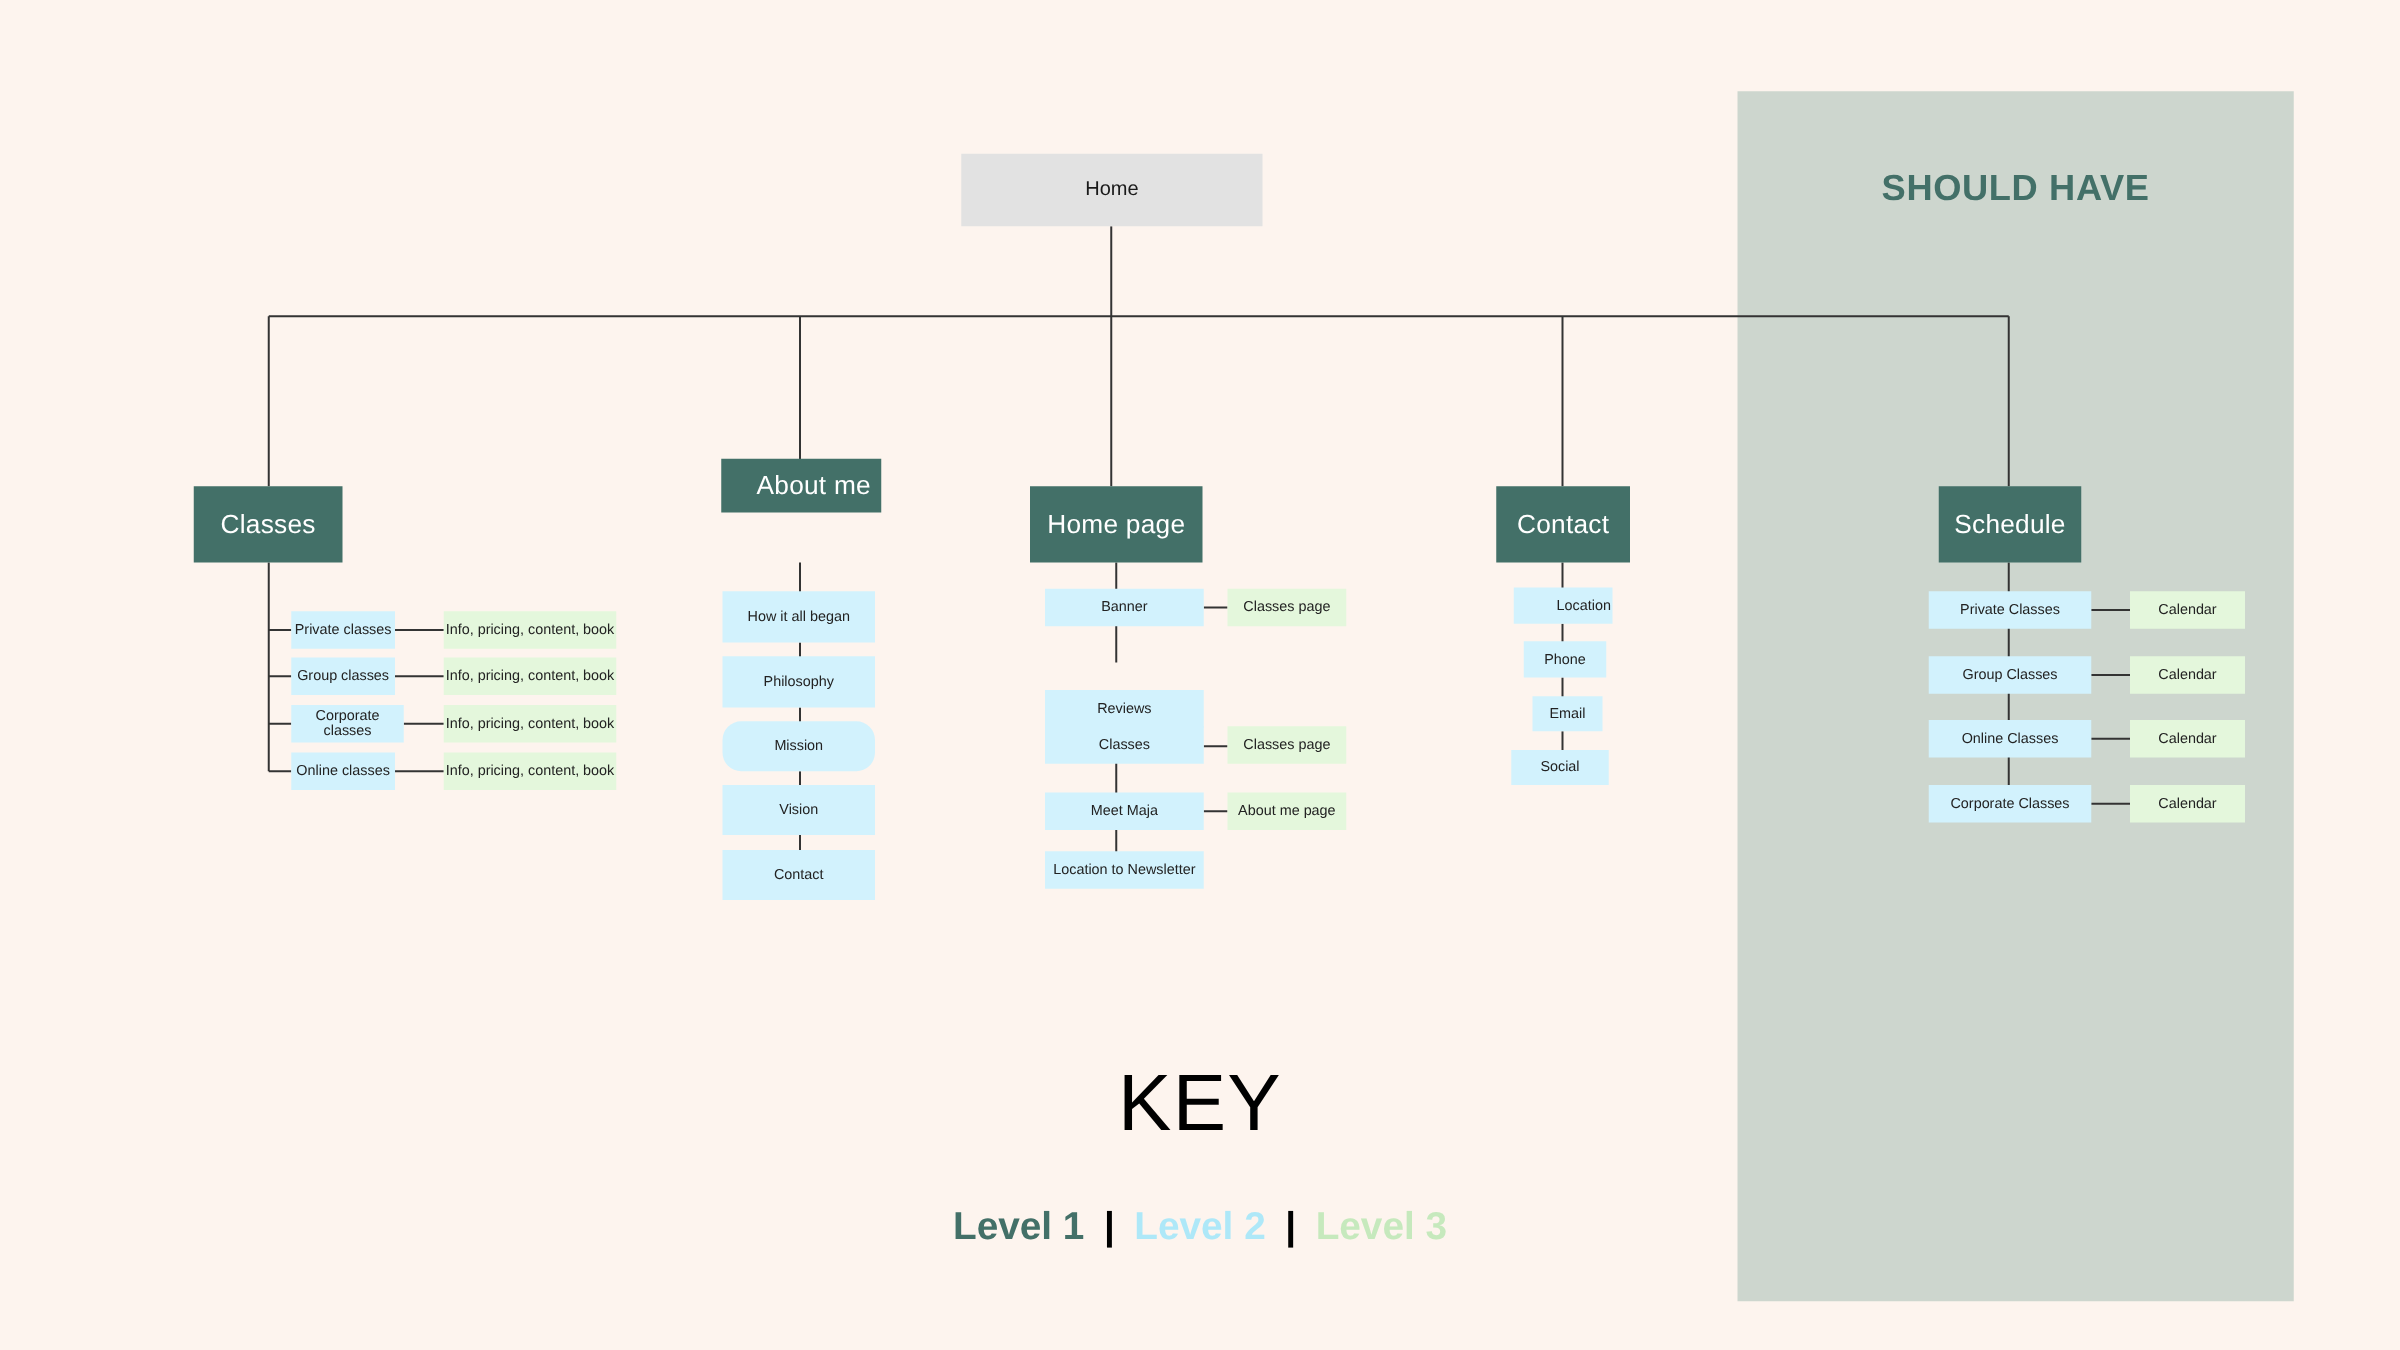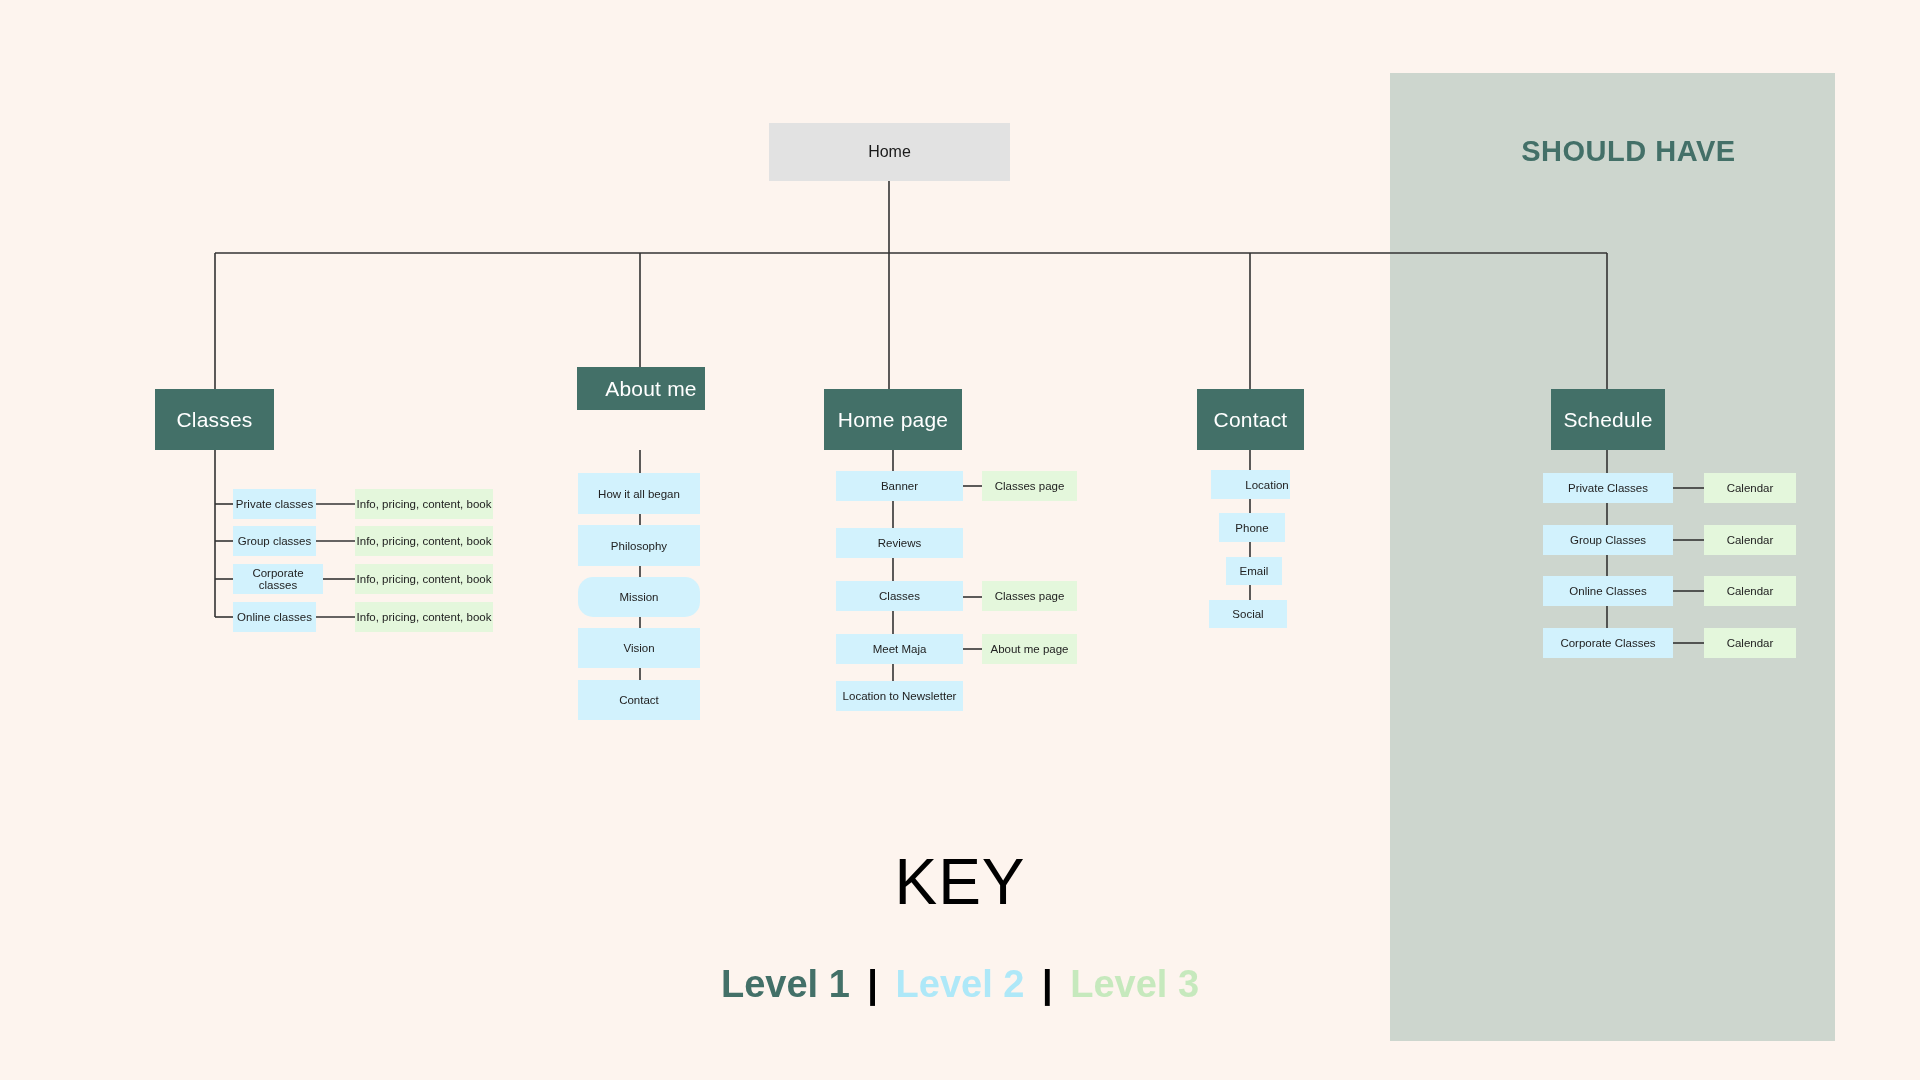--- a/index.html
+++ b/index.html
@@ -34,21 +34,20 @@
   #should-have-title {
     position: absolute;
     left: 1390px;
     top: 135px;
     width: 445px;
     text-align: center;
     font-size: 29px;
     font-weight: bold;
     color: #437068;
     letter-spacing: 0.5px;
-    padding-left: 16px;
   }
 
   
   #wires {
     position: absolute;
     left: 0; top: 0;
     width: 1920px; height: 1080px;
     pointer-events: none;
   }
 
@@ -99,21 +98,21 @@
     font-size: 64px;
     color: #000000;
     letter-spacing: 1px;
   }
   #key-legend {
     position: absolute;
     left: 0;
     top: 963px;
     width: 1920px;
     text-align: center;
-    font-size: 38px;
+    font-size: 31px;
     font-weight: bold;
   }
   #key-legend span.sep {
     color: #000000;
     margin: 0 7px;
     font-weight: bold;
   }
   .k1 { color: #437068; }
   .k2 { color: #AEE8F8; }
   .k3 { color: #C6E9BD; }
@@ -205,21 +204,21 @@
 
   <div class="node lvl2" style="left:578px; top:473px; width:122px; height:41px;">How it all began</div>
   <div class="node lvl2" style="left:578px; top:525px; width:122px; height:41px;">Philosophy</div>
   <div class="node lvl2" style="left:578px; top:577px; width:122px; height:40px;border-radius:15px;">Mission</div>
   <div class="node lvl2" style="left:578px; top:628px; width:122px; height:40px;">Vision</div>
   <div class="node lvl2" style="left:578px; top:680px; width:122px; height:40px;">Contact</div>
 
   <div class="node lvl2" style="left:836px; top:471px; width:127px; height:30px;">Banner</div>
   <div class="node lvl3" style="left:982px; top:471px; width:95px; height:30px;">Classes page</div>
 
-  <div class="node lvl2" style="left:836px; top:528px; width:127px; height:30px;">Reviews</div>
+  <div class="node lvl2" style="left:836px; top:552px; width:127px; height:30px;">Reviews</div>
 
   <div class="node lvl2" style="left:836px; top:581px; width:127px; height:30px;">Classes</div>
   <div class="node lvl3" style="left:982px; top:581px; width:95px; height:30px;">Classes page</div>
 
   <div class="node lvl2" style="left:836px; top:634px; width:127px; height:30px;">Meet Maja</div>
   <div class="node lvl3" style="left:982px; top:634px; width:95px; height:30px;">About me page</div>
 
   <div class="node lvl2" style="left:836px; top:681px; width:127px; height:30px;">Location to Newsletter</div>
 
   <div class="node lvl2" style="left:1211px; top:470px; width:79px; height:29px;padding-left:33px;">Location</div>

